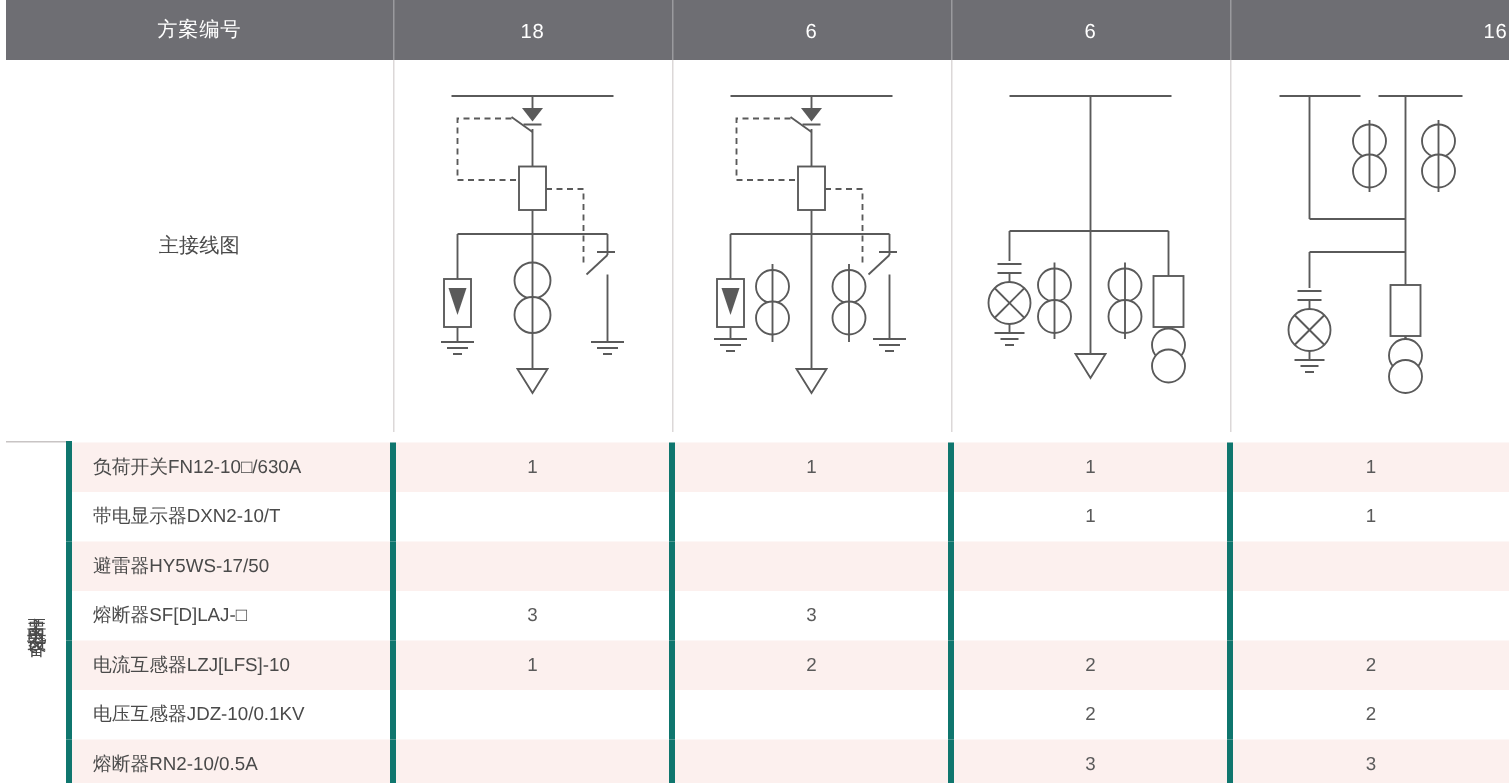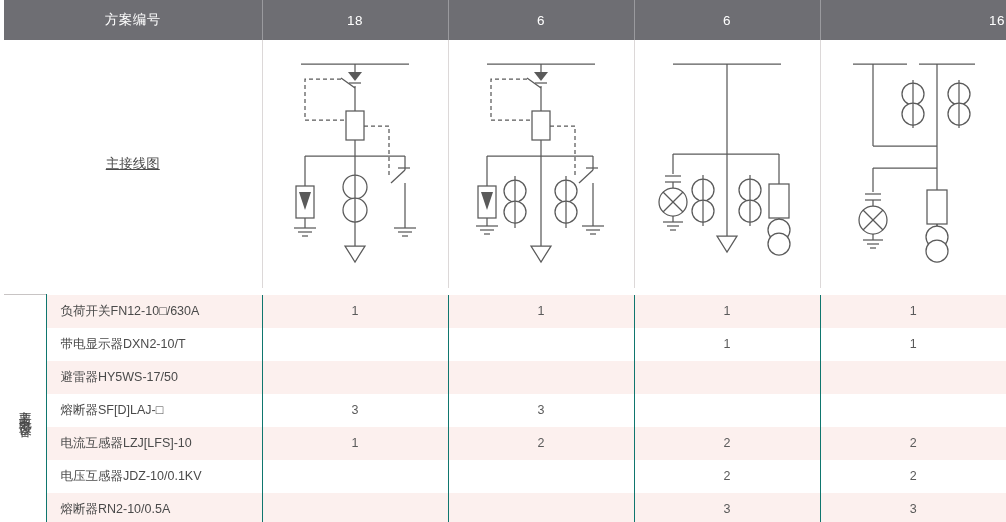--- a/index.html
+++ b/index.html
@@ -42,33 +42,32 @@
     vertical-align:middle;
     text-align:center;
     border-right:1px solid #dcd8d8;
     background:#ffffff;
   }
   tr.diagram td.last{border-right:none;}
   td.diagram-title{
     font-size:13.5px;
     color:#4a4a4a;
     border-right:1px solid #dcd8d8;
-    text-decoration:underline;
   }
   .dgm{display:block;margin:0 auto;}
 
   
   tr.gap td{height:6px;background:#ffffff;border:none;padding:0;}
 
   
   tr.datarow td{
     height:31px;
     font-size:12.5px;
     vertical-align:middle;
-    border-right:1px solid #0f766e;
+    border-right:4px solid #0f766e;
   }
   tr.datarow td.last{border-right:none;}
   tr.datarow td.lbl{
     text-align:left;
     padding-left:14px;
     color:#4a4a4a;
     white-space:nowrap;
   }
   tr.datarow td.val{
     text-align:center;

